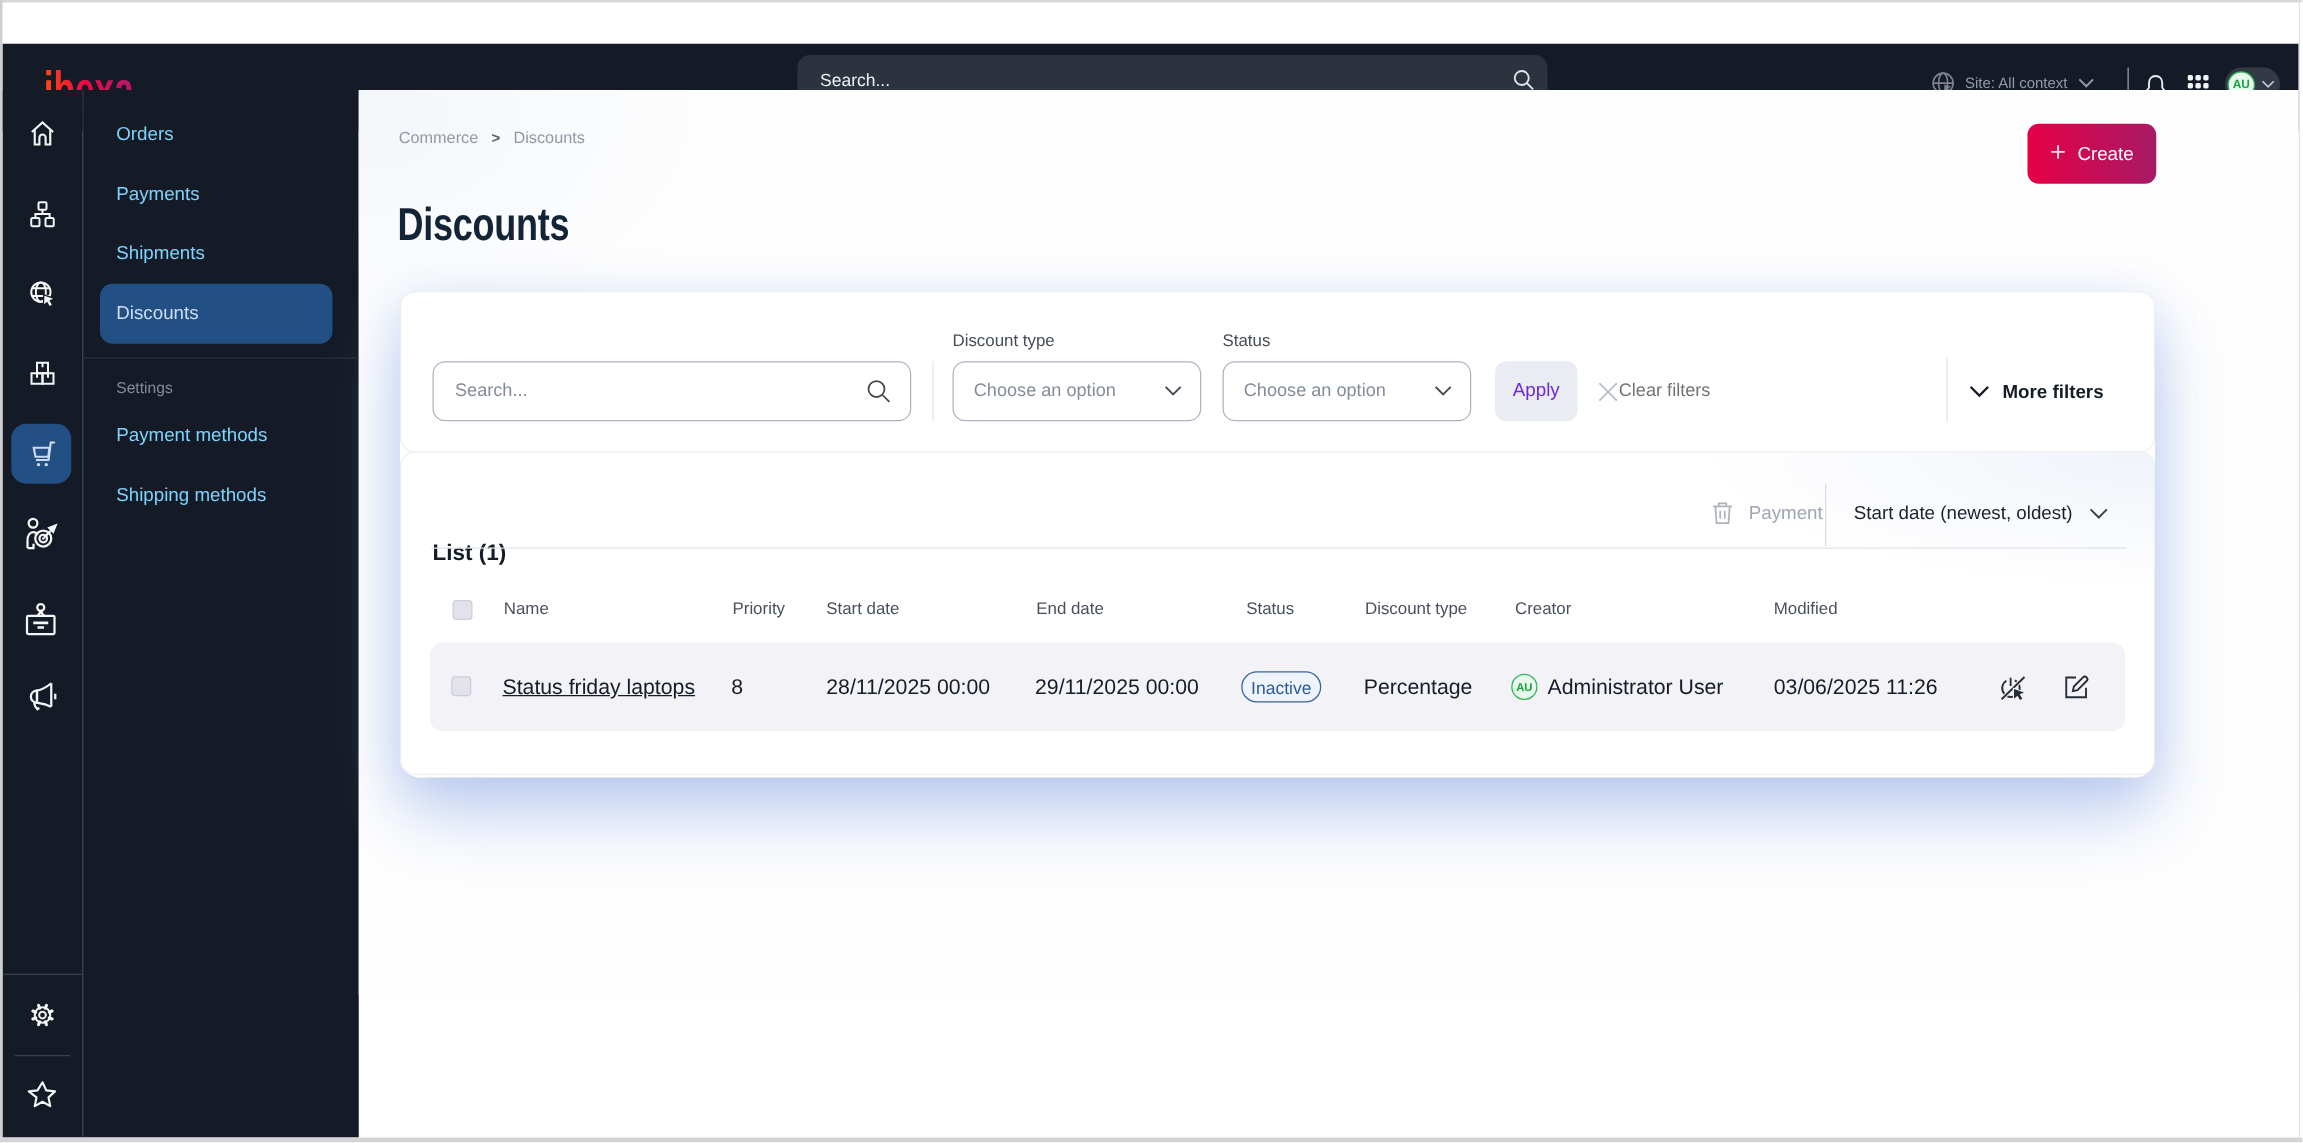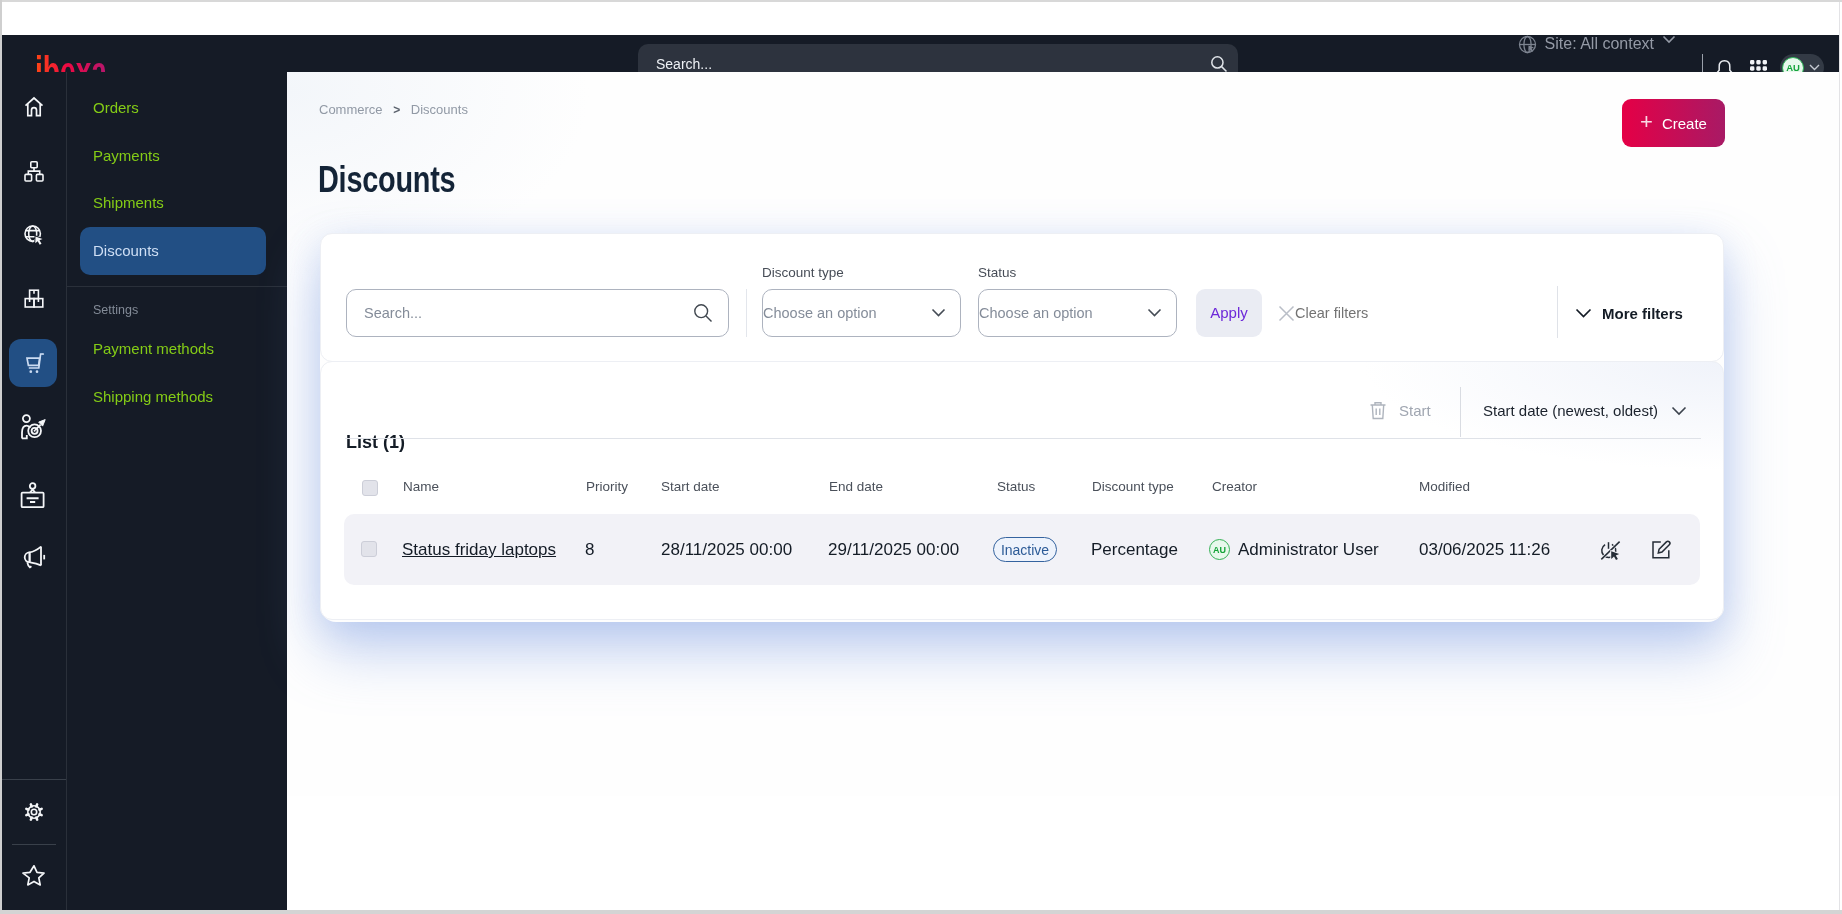--- a/index.html
+++ b/index.html
@@ -11,37 +11,37 @@
   
   #frame-top { left:0; top:0; width:1842px; height:2px; background:#d8d8d8; z-index:50; }
   #frame-left { left:0; top:0; width:2px; height:910px; background:#cfcfcf; z-index:50; }
   #frame-bottom { left:0; top:910px; width:1842px; height:4px; background:#d4d4d4; z-index:50; }
   #frame-right { left:1839px; top:2px; width:3px; height:908px; background:#fff; border-left:1px solid #e3e3e6; z-index:50; }
 
   
   #topbar { left:2px; top:19px; width:1837px; height:70px; background:#151b26;margin-top:16px; }
   #search-pill { left:636px; top:9px; width:600px; height:40px; background:#2d333e; border-radius:10px; color:#eef1f5; font-size:14px; line-height:40px; padding-left:18px; }
   #search-pill svg { position:absolute; right:9px; top:10px; }
-  #site-ctx { right:163px; top:0; height:62px; display:flex; color:#949aa6; font-size:16px; gap:8px; }
+  #site-ctx { right:163px; top:0; height:62px; display:flex; align-items:center; color:#949aa6; font-size:12px; gap:8px; }
   #tb-divider { right:136px; top:19px; width:1px; height:27px; background:#9aa0aa; }
   #tb-bell { right:104px; top:24px; }
   #tb-grid { right:72px; top:25px; }
   #tb-avatar { right:15px; top:19px; width:44px; height:27px; background:#333a45; border-radius:14px; display:flex; align-items:center; }
   #tb-avatar .circ { width:22px; height:22px; margin-left:2px; background:#e7f8ec; border:1.5px solid #2cb457; border-radius:50%; color:#15a43c; font-size:9.5px; font-weight:bold; display:flex; align-items:center; justify-content:center; }
 
   
   #iconbar { left:2px; top:72px; width:64px; height:838px; background:#151b26; }
   .rail-ic { position:absolute; left:20px; }
   #rail-active { left:7px; top:267px; width:48px; height:48px; border-radius:12px; background:#224f84; }
   #rail-div1 { left:0px; top:707px; width:64px; height:1px; background:#39404a; }
   #rail-div2 { left:10px; top:772px; width:44px; height:1px; background:#39404a; }
 
   
   #menubar { left:66px; top:72px; width:221px; height:838px; background:#151b26; border-left:1px solid #2a303a; }
-  .mi { position:absolute; left:26px; color:#84cc16; font-size:15px; }
+  .mi { position:absolute; left:26px; color:#7dd3fc; font-size:15px; }
   #mi-active { left:13px; top:155px; width:186px; height:48px; background:#224f84; border-radius:10px; }
   #mi-active span { position:absolute; left:13px; top:15px; color:#cfdff5; font-size:15px; }
   #menu-div { left:0; top:214px; width:221px; height:1px; background:#2a303a; }
   #menu-settings { left:26px; top:231px; color:#838b97; font-size:12.5px; }
 
   
   #content { left:287px; top:72px; width:1552px; height:724px;
     background:
       radial-gradient(420px 260px at 0px 20px, #f3f6fa, rgba(255,255,255,0) 72%),
       #fefefe;
@@ -56,21 +56,21 @@
 
   .card { background:#fff; border-radius:12px; border:1px solid #edeff4; }
   #filter-card { left:33px; top:161px; width:1404px; height:129px; }
   #list-card { left:33px; top:289px; width:1404px; height:259px; background:radial-gradient(500px 150px at 100% 0%, #f0f3fa, rgba(255,255,255,0) 72%), #fff; }
 
   .inp { position:absolute; border:1px solid #adb3bf; border-radius:10px; height:48px; color:#848c99; font-size:14.5px; }
   #f-search { left:25px; top:55px; width:383px; line-height:46px; padding-left:17px; }
   #f-search svg { position:absolute; right:14px; top:12px; }
   #f-div1 { position:absolute; left:425px; top:55px; width:1px; height:48px; background:#e3e6ec; }
   .f-label { position:absolute; top:31px; font-size:13.5px; color:#474d57; }
-  .dd { line-height:46px; }
+  .dd { line-height:46px; padding-left:16px; }
   .dd svg { position:absolute; right:14px; top:18px; }
   #f-apply { position:absolute; left:875px; top:55px; width:66px; height:48px; background:#eaecf3; border-radius:9px; color:#6d28d9; font-size:15px; text-align:center; line-height:48px; }
   #f-clear { position:absolute; left:957px; top:55px; height:48px; display:flex; align-items:center; color:#737373; font-size:14.5px; }
   #f-div2 { position:absolute; left:1236px; top:52px; width:1px; height:52px; background:#dfe2e8; }
   #f-more { position:absolute; left:1254px; top:55px; height:48px; display:flex; align-items:center; gap:10px; color:#141c26; font-size:15px; font-weight:bold; }
 
   #list-head { position:absolute; left:25px; top:38px; font-size:18px; font-weight:bold; color:#141c26;margin-top:32px; }
   #l-delete { position:absolute; left:1048px; top:39px; display:flex; align-items:center; gap:12px; color:#a0a6b1; font-size:15px; }
   #l-div { position:absolute; left:1139px; top:25px; width:1px; height:50px; background:#d9dce2; }
   #l-sort { position:absolute; left:1162px; top:40px; display:flex; align-items:center; gap:13px; color:#1b222c; font-size:15px; }
@@ -278,21 +278,21 @@
     </div>
   </div>
 
   <div class="abs card" id="list-card">
     <div id="list-head">List (1)</div>
     <div id="l-delete">
       <svg width="18" height="19" viewBox="0 0 18 19" fill="none" stroke="#aeb4bd" stroke-width="1.4">
         <path d="M1.5 4 H16.5 M6 4 V1.7 H12 V4 M3.3 4 L4.2 17.5 H13.8 L14.7 4"></path>
         <path d="M7.2 7.5 V14 M10.8 7.5 V14"></path>
       </svg>
-      <span>Start</span>
+      <span>Payment</span>
     </div>
     <div id="l-div"></div>
     <div id="l-sort">
         <span>Start date (newest, oldest)</span>
       <svg width="16" height="10" viewBox="0 0 16 10" fill="none" stroke="#3c434d" stroke-width="1.6">
           <path d="M1.5 1.5 L8 8 L14.5 1.5"></path>
         </svg>
     </div>
     <div id="l-hline"></div>
     <div class="cb" style="left:41px;top:118px"></div>

